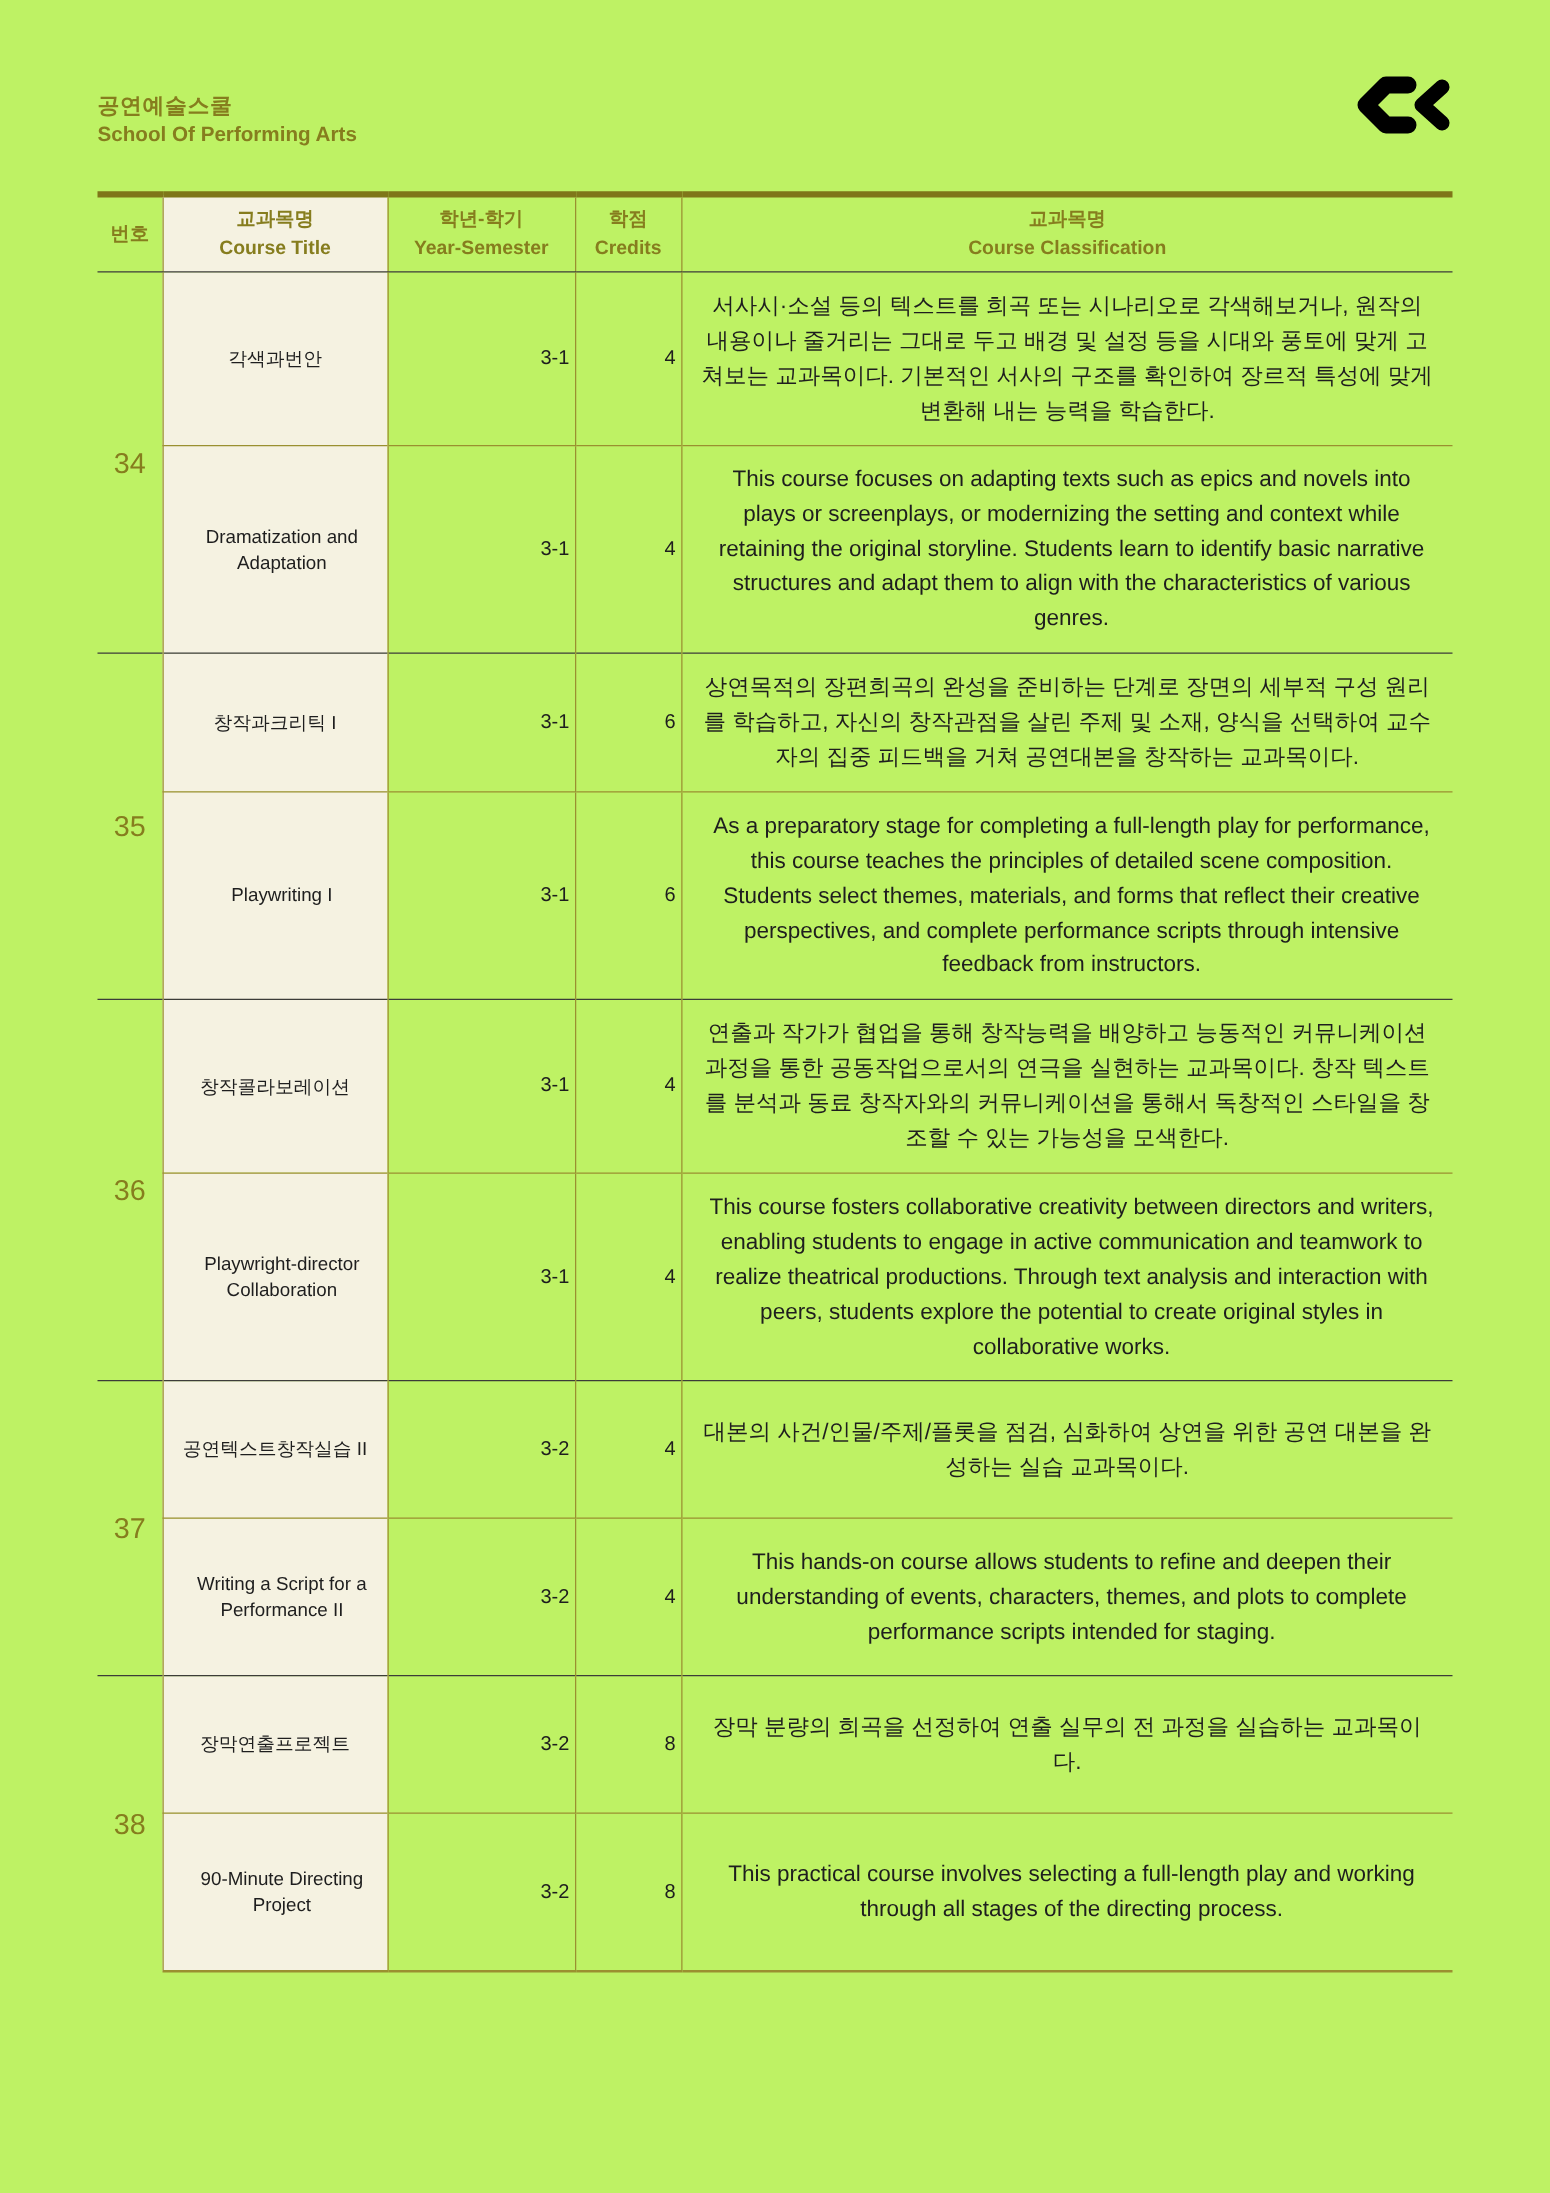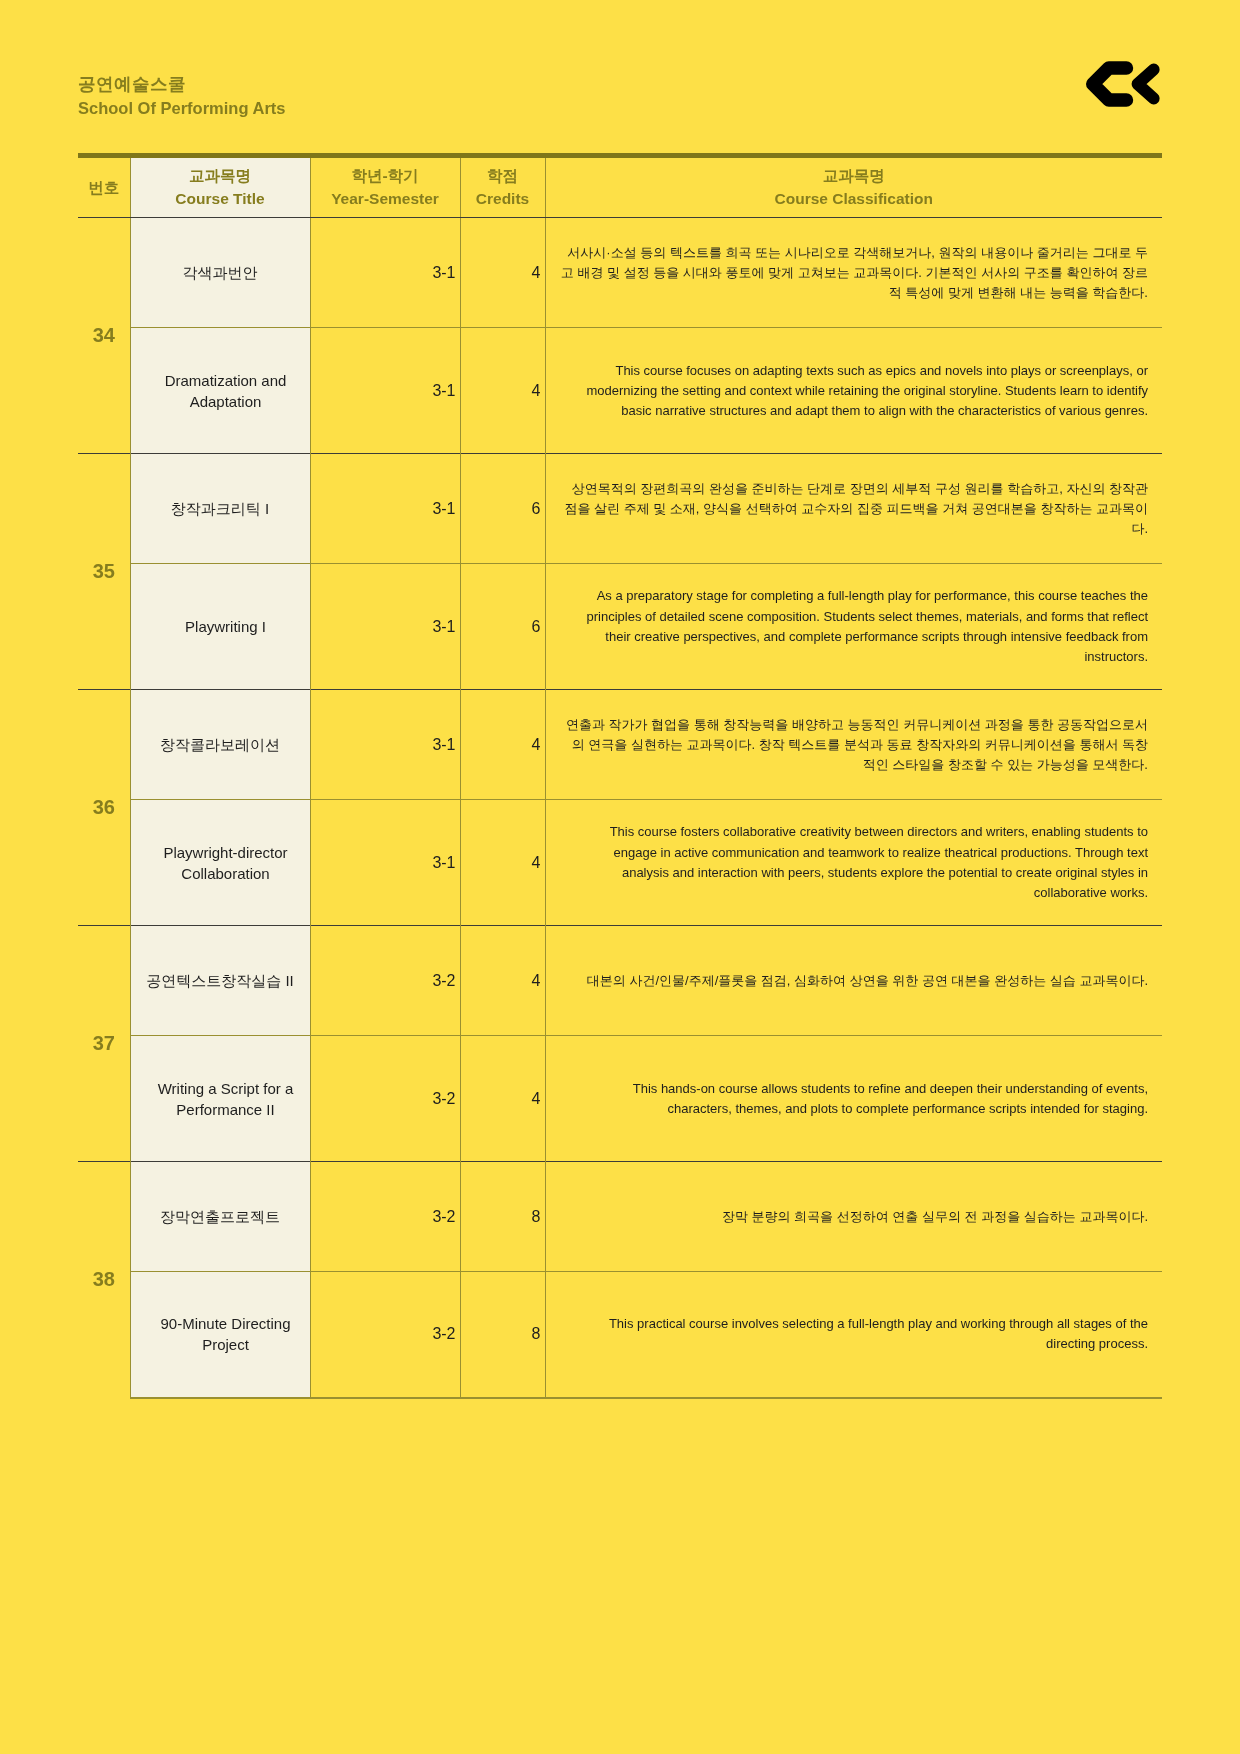--- a/index.html
+++ b/index.html
@@ -11,21 +11,21 @@
     --ink:#1E1E1E;
   }
   *{box-sizing:border-box;margin:0;padding:0;}
   html,body{background:#ffffff;}
   body{
     width:1240px;height:1754px;
     font-family:"Liberation Sans","DejaVu Sans",sans-serif;
     color:var(--ink);
     position:relative;
   }
-  .page{width:1240px;height:1754px;background:#fde047;position:relative;}
+  .page{width:1240px;height:1754px;background:#bef264;position:relative;}
 
   
   .page-header{
     display:flex;
     padding:72px 78px 0 78px;
     position:relative;
   }
   .hdr-block{width:282px;}
   .hdr-kr{
     font-size:17.5px;font-weight:bold;color:var(--accent);
@@ -71,38 +71,38 @@
   tbody td{
     vertical-align:middle;
     font-size:15.5px;
     color:var(--ink);
   }
   tr.group-start td{border-top:1px solid var(--dark);}
   tr.sub-en td{border-top:1px solid var(--grid);padding-left:21px;}
   tbody tr:last-child td{border-bottom:2px solid var(--grid);}
 
   td.cell-no{
-    color:var(--accent);font-weight:bold;font-size:20px;
+    color:var(--accent);font-weight:normal;font-size:23px;
     text-align:center;
   }
   td.cell-title{
     background:var(--cream);
     text-align:center;
     padding:14px 10px;
     line-height:1.4;font-size:15px;
   }
   td.cell-sem,td.cell-cred{
     text-align:right;font-size:16px;
     padding:10px 4px;
   }
   td.cell-desc{
-    text-align:right;
+    text-align:center;
     padding:13px 14px;
     line-height:1.55;
-    font-size:13px;
+    font-size:18px;
   }
   tr.sub-kr td.cell-title,
   tr.sub-kr td.cell-desc{font-family:"Liberation Sans","DejaVu Sans",sans-serif;}
   tr.sub-kr td{height:110px;}
   tr.sub-en td{height:126px;}
 </style>
 </head>
 <body>
 
 <div class="page">

